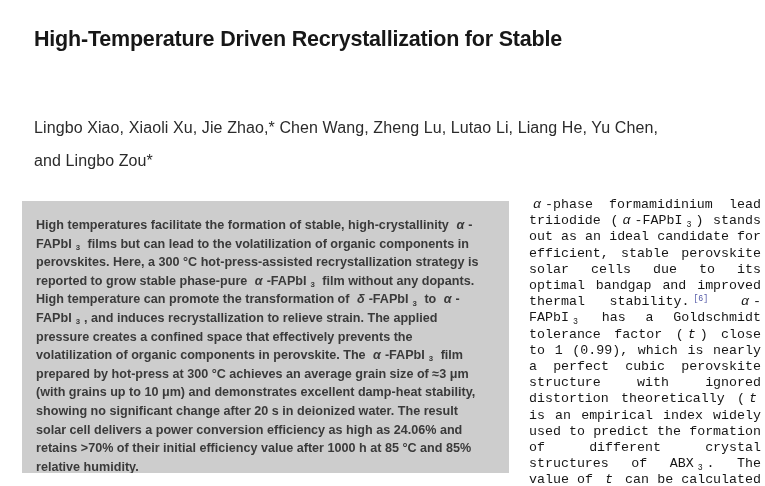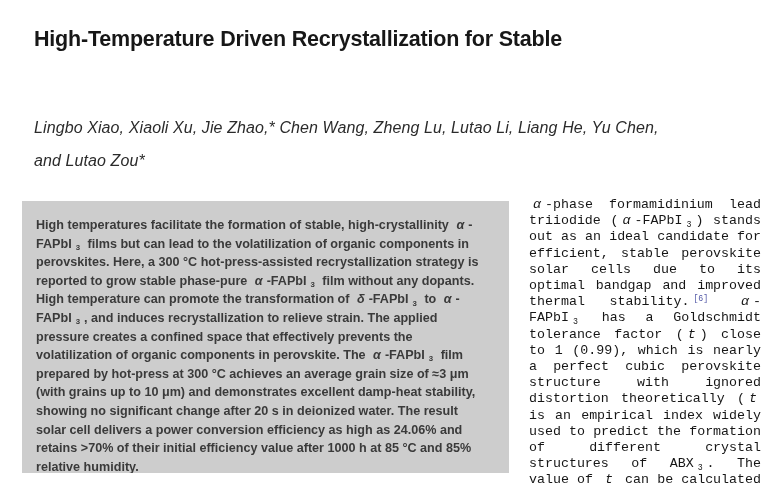--- a/index.html
+++ b/index.html
@@ -16,21 +16,21 @@
     font-size: 21.5px; line-height: 31px; font-weight: 700;
     letter-spacing: -0.2px; color: #171717;
     font-family: "Liberation Sans", sans-serif;
   }
   .title .title-line { display: block; white-space: nowrap; }
   .title em, .authors em { font-style: italic; }
 
   
   .authors {
     position: absolute; left: 18px; top: 99px;
-    font-style: italic; font-weight: 400;
+    font-weight: 400;
     font-size: 16px; line-height: 25px; letter-spacing: 0.1px;
     color: #2b2b2b;
   }
   .authors .author-line { display: block; white-space: nowrap; }
 
   
   .abstract-box {
     position: absolute; left: 14px; top: 193px;
     width: 487px; height: 272px;
     background: var(--abstract-bg, #cdcdcd);
@@ -63,21 +63,21 @@
 <body>
 
 <div class="page">
 
   <h1 class="title">
     <span class="title-line">High-Temperature Driven Recrystallization for Stable</span>
   </h1>
 
   <p class="authors">
     <span class="author-line">Lingbo Xiao, Xiaoli Xu, Jie Zhao,* Chen Wang, Zheng Lu, Lutao Li, Liang He, Yu Chen,</span>
-    <span class="author-line">and Lutao Zou*</span>
+    <span class="author-line">and Lingbo Zou*</span>
   </p>
 
   <aside class="abstract-box">
     <p>High temperatures facilitate the formation of stable, high-crystallinity <em>α</em>-FAPbI<sub>3</sub> films but can lead to the volatilization of organic components in perovskites. Here, a 300 °C hot-press-assisted recrystallization strategy is reported to grow stable phase-pure <em>α</em>-FAPbI<sub>3</sub> film without any dopants. High temperature can promote the transformation of <em>δ</em>-FAPbI<sub>3</sub> to <em>α</em>-FAPbI<sub>3</sub>, and induces recrystallization to relieve strain. The applied pressure creates a confined space that effectively prevents the volatilization of organic components in perovskite. The <em>α</em>-FAPbI<sub>3</sub> film prepared by hot-press at 300 °C achieves an average grain size of ≈3 μm (with grains up to 10 μm) and demonstrates excellent damp-heat stability, showing no significant change after 20 s in deionized water. The result solar cell delivers a power conversion efficiency as high as 24.06% and retains &gt;70% of their initial efficiency value after 1000 h at 85 °C and 85% relative humidity.</p>
   </aside>
 
   <section class="body-col">
     <p><em>α</em>-phase formamidinium lead triiodide (<em>α</em>-FAPbI<sub>3</sub>) stands out as an ideal candidate for efficient, stable perovskite solar cells due to its optimal bandgap and improved thermal stability.<sup class="cite">[6]</sup> <em>α</em>-FAPbI<sub>3</sub> has a Goldschmidt tolerance factor (<em>t</em>) close to 1 (0.99), which is nearly a perfect cubic perovskite structure with ignored distortion theoretically (<em>t</em> is an empirical index widely used to predict the formation of different crystal structures of ABX<sub>3</sub>. The value of <em>t</em> can be calculated according to <em>t</em> = (r<sub>A</sub>+r<sub>B</sub>)/ (2r<sub>B</sub>+2r<sub>X</sub>)<sup>1/2</sup>, r<sub>A</sub>, r<sub>B</sub>, and r<sub>X</sub> represent the ionic radii of A-, B-, and X-site ions, respectively).<sup class="cite">[7]</sup> However, photo-inactive <em>δ</em>-FAPbI<sub>3</sub> is easily formed because of its low formation energy, the residual <em>δ</em>-FAPbI<sub>3</sub> forces <em>α</em>-FAPbI<sub>3</sub> to undergo a reverse phase transition back</p>
   </section>
 

